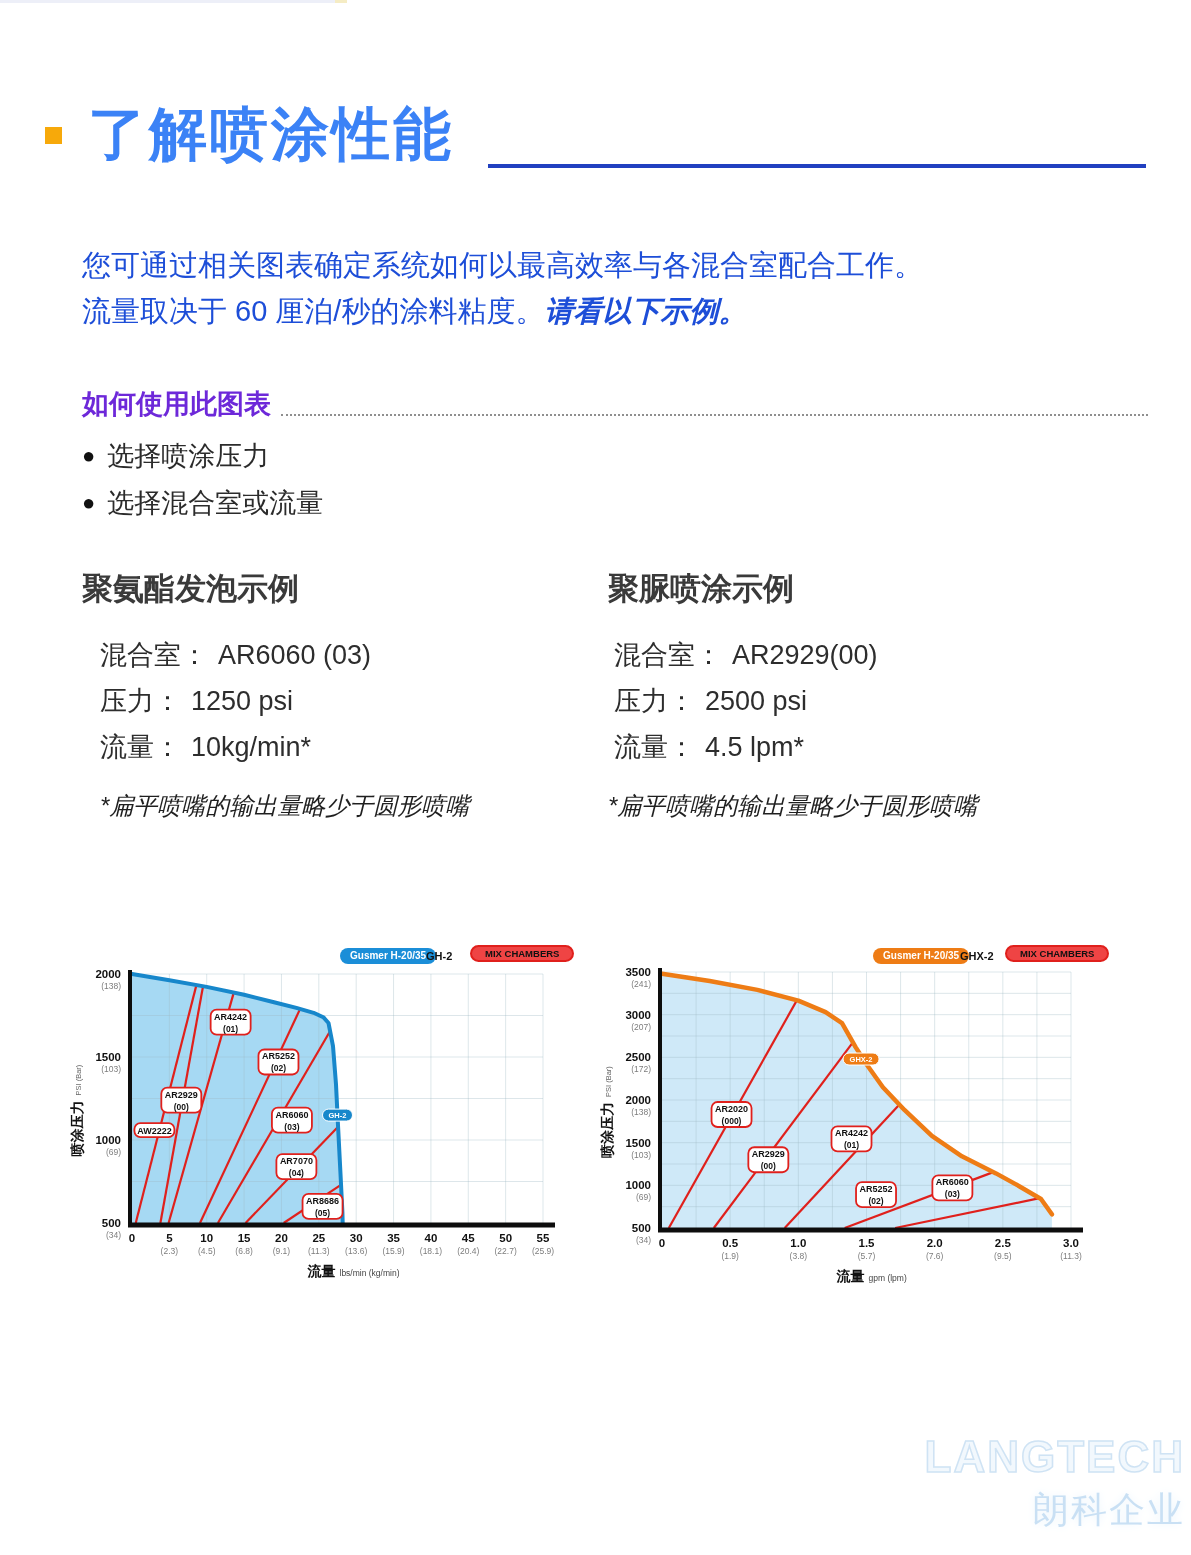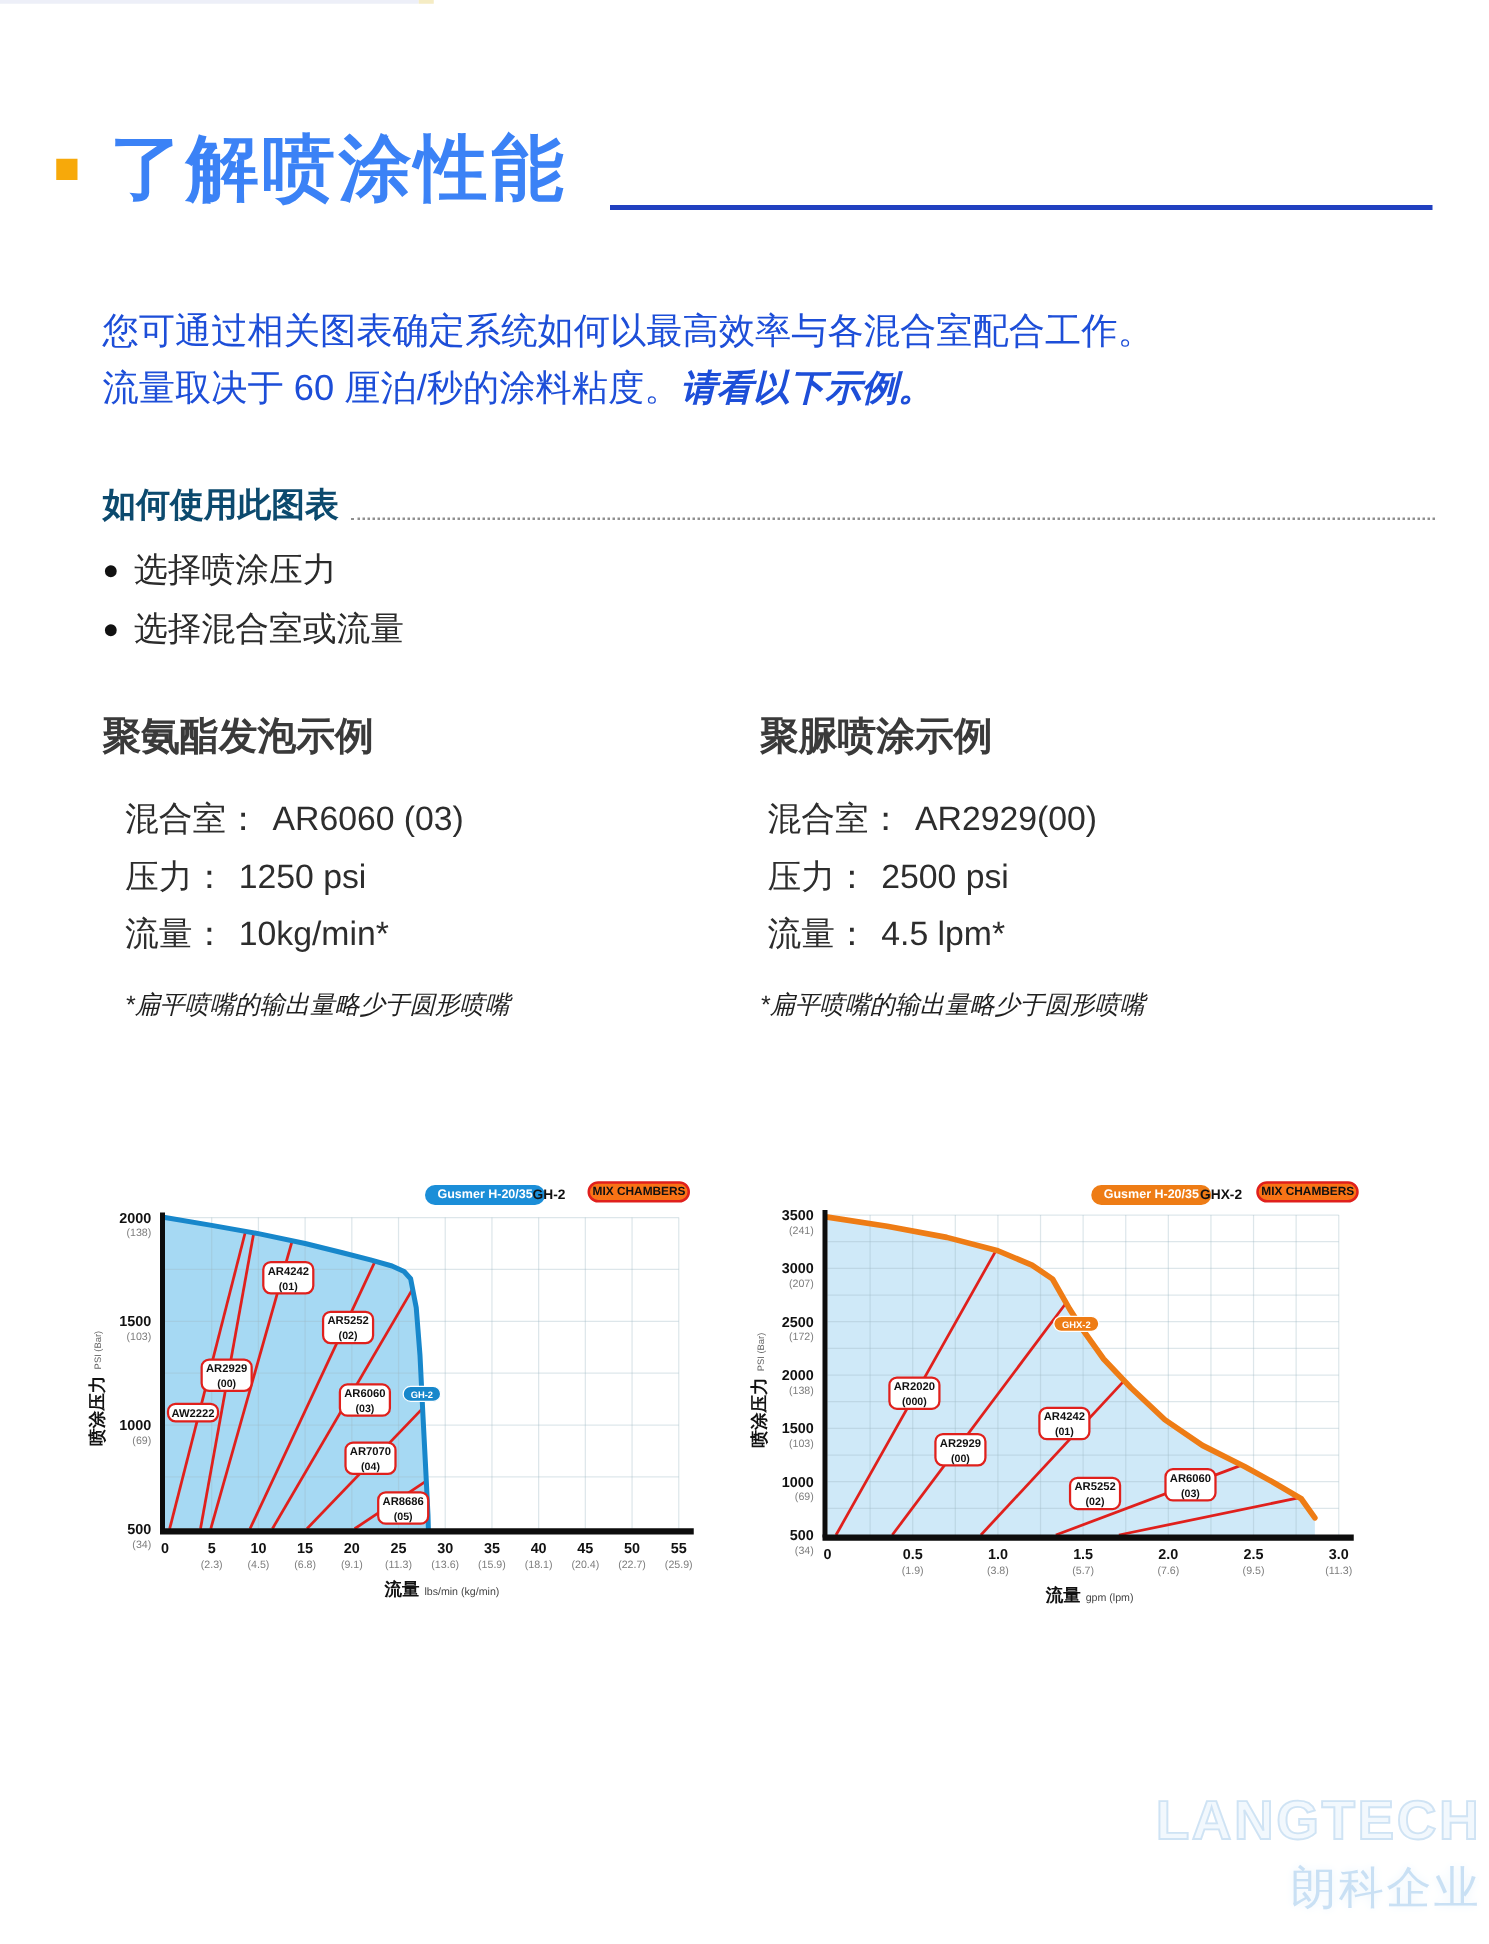--- a/index.html
+++ b/index.html
@@ -13,47 +13,47 @@
   .top-line-accent{left:335px;top:0;width:12px;height:3px;background:#f5ecc4;}
   
   .title-square{left:45px;top:127px;width:17px;height:17px;background:#f7a90a;}
   .page-title{left:88px;top:96px;font-size:58px;font-weight:bold;color:#3b82f6;letter-spacing:3px;white-space:nowrap;}
   .title-underline{left:488px;top:164px;width:658px;height:4px;background:#2140c0;}
   
   .intro{left:82px;top:242px;font-size:29px;line-height:46px;color:#1d4ed8;white-space:nowrap;}
   .intro .em{font-weight:bold;font-style:italic;}
   
   .howto{left:82px;top:386px;width:1066px;display:flex;align-items:flex-end;}
-  .howto-title{font-size:27px;font-weight:bold;color:#0c4a6e;white-space:nowrap;}
+  .howto-title{font-size:27px;font-weight:bold;color:#6d28d9;white-space:nowrap;}
   .howto-dots{flex:1;margin-left:10px;margin-bottom:6px;border-bottom:2px dotted #8f8f8f;height:0;}
   .bullets{left:82px;top:432px;font-size:27px;color:#2b2b2b;}
   .bullets .b-row{height:47px;display:flex;align-items:center;}
   .bullets .dot{font-size:22px;margin-right:12px;color:#111;}
   
   .example{top:568px;width:480px;}
   .ex-left{left:82px;}
   .ex-right{left:608px;}
   .example h3{margin:0;font-size:31px;font-weight:bold;color:#3a3a3a;}
   .ex-rows{margin-top:22px;font-size:27px;color:#2d2d2d;}
   .ex-left .ex-rows{padding-left:18px;}
   .ex-right .ex-rows{padding-left:6px;}
   .ex-row{height:46px;display:flex;align-items:center;white-space:nowrap;}
   .ex-row .val{margin-left:10px;}
-  .footnote{margin-top:20px;font-size:20px;font-style:italic;color:#1f1f1f;white-space:nowrap;}
+  .footnote{margin-top:20px;font-size:24px;font-style:italic;color:#1f1f1f;white-space:nowrap;}
   .ex-left .footnote{padding-left:18px;}
   .ex-right .footnote{padding-left:0px;}
   
   .chart-box{top:935px;width:530px;height:372px;}
   .chart-left{left:55px;}
   .chart-right{left:585px;}
   .machine-pill{position:absolute;height:16px;line-height:16px;border-radius:9px;color:#fff;
     font-size:10px;font-weight:bold;padding:0 10px;white-space:nowrap;}
   .model-label{position:absolute;font-size:11px;font-weight:bold;color:#111;white-space:nowrap;}
-  .mix-chambers{position:absolute;border:2px solid #e0201c;border-radius:9px;background:#f97316;
-    font-size:9.5px;font-weight:bold;color:#111;padding:1px 2px;white-space:nowrap;}
+  .mix-chambers{position:absolute;border:2px solid #e0201c;border-radius:9px;background:#ef4444;
+    font-size:9.5px;font-weight:bold;color:#111;padding:1px 13px;white-space:nowrap;}
   .chart-svg{position:absolute;left:0;top:0;}
   svg text{font-family:"Liberation Sans","DejaVu Sans",sans-serif;}
   
   .watermark{left:900px;top:1432px;width:285px;text-align:right;padding-right:6px;}
   .wm-en{font-size:44px;font-weight:bold;letter-spacing:2px;color:#f2f8fd;
     -webkit-text-stroke:1.5px #cfe3f4;white-space:nowrap;}
   .wm-cn{margin-top:4px;font-size:36px;font-weight:normal;color:#c9e0f4;
     text-shadow:0 0 8px #e8f3fb;white-space:nowrap;letter-spacing:2px;}
 </style>
 </head>

